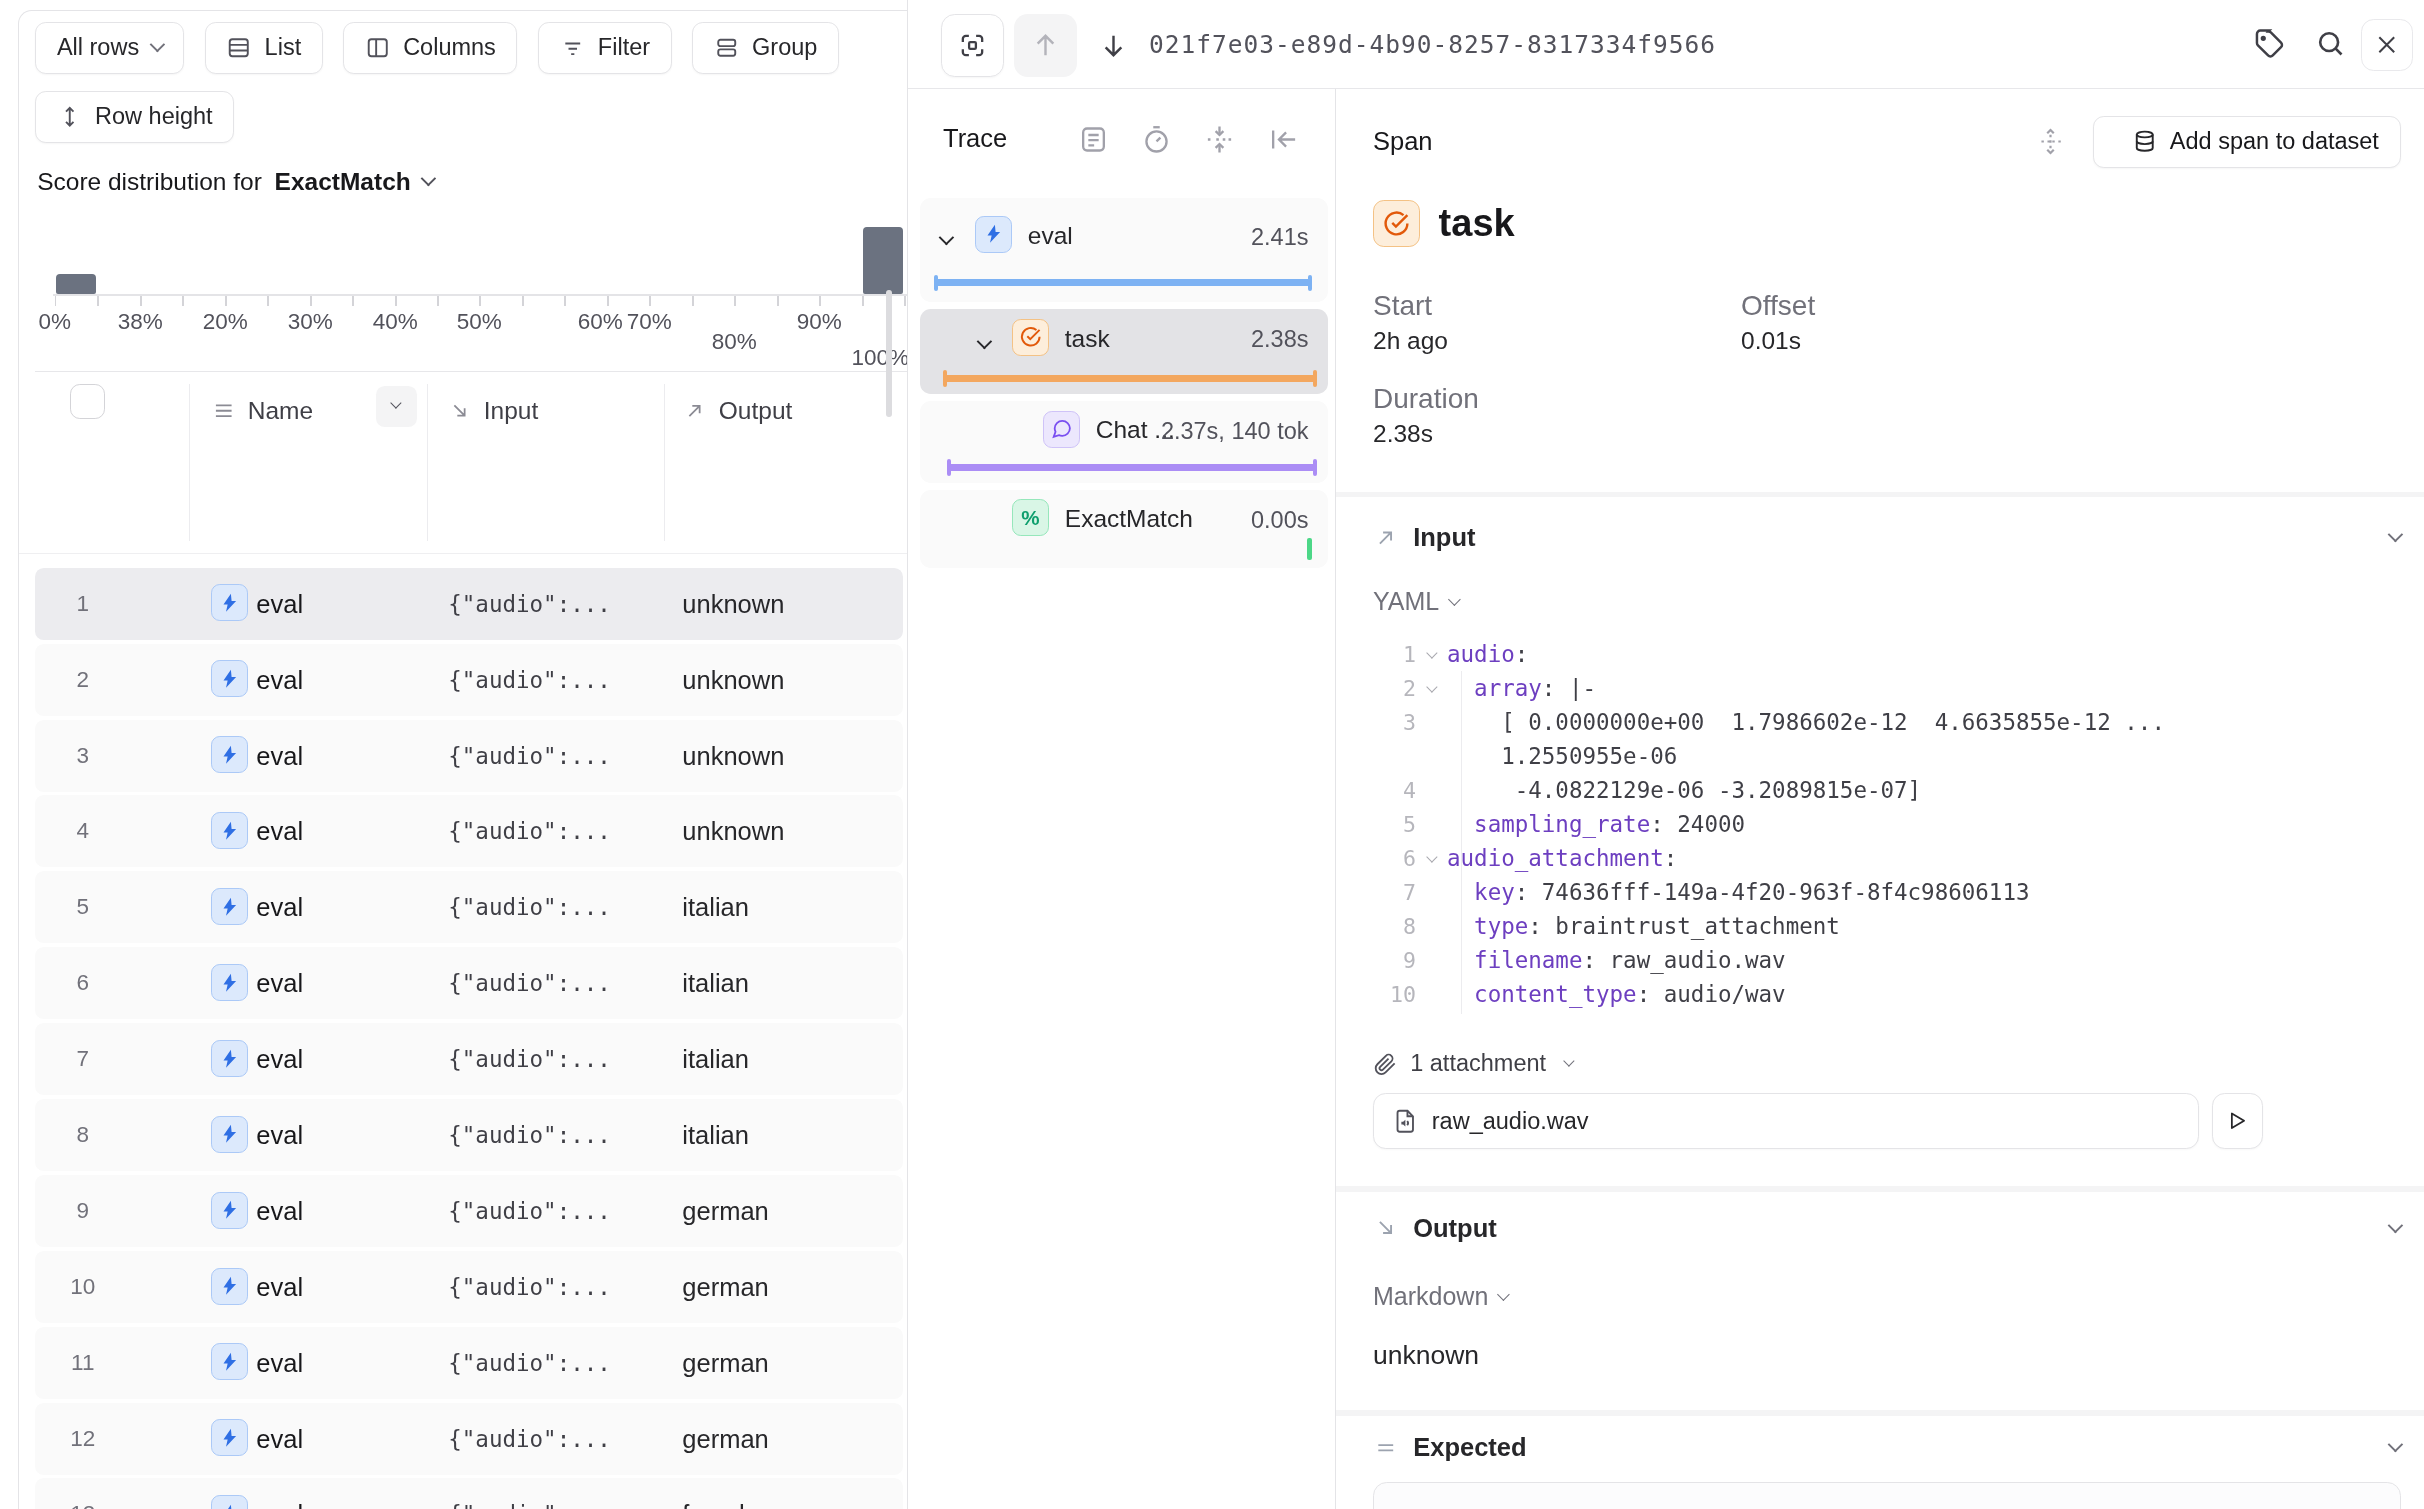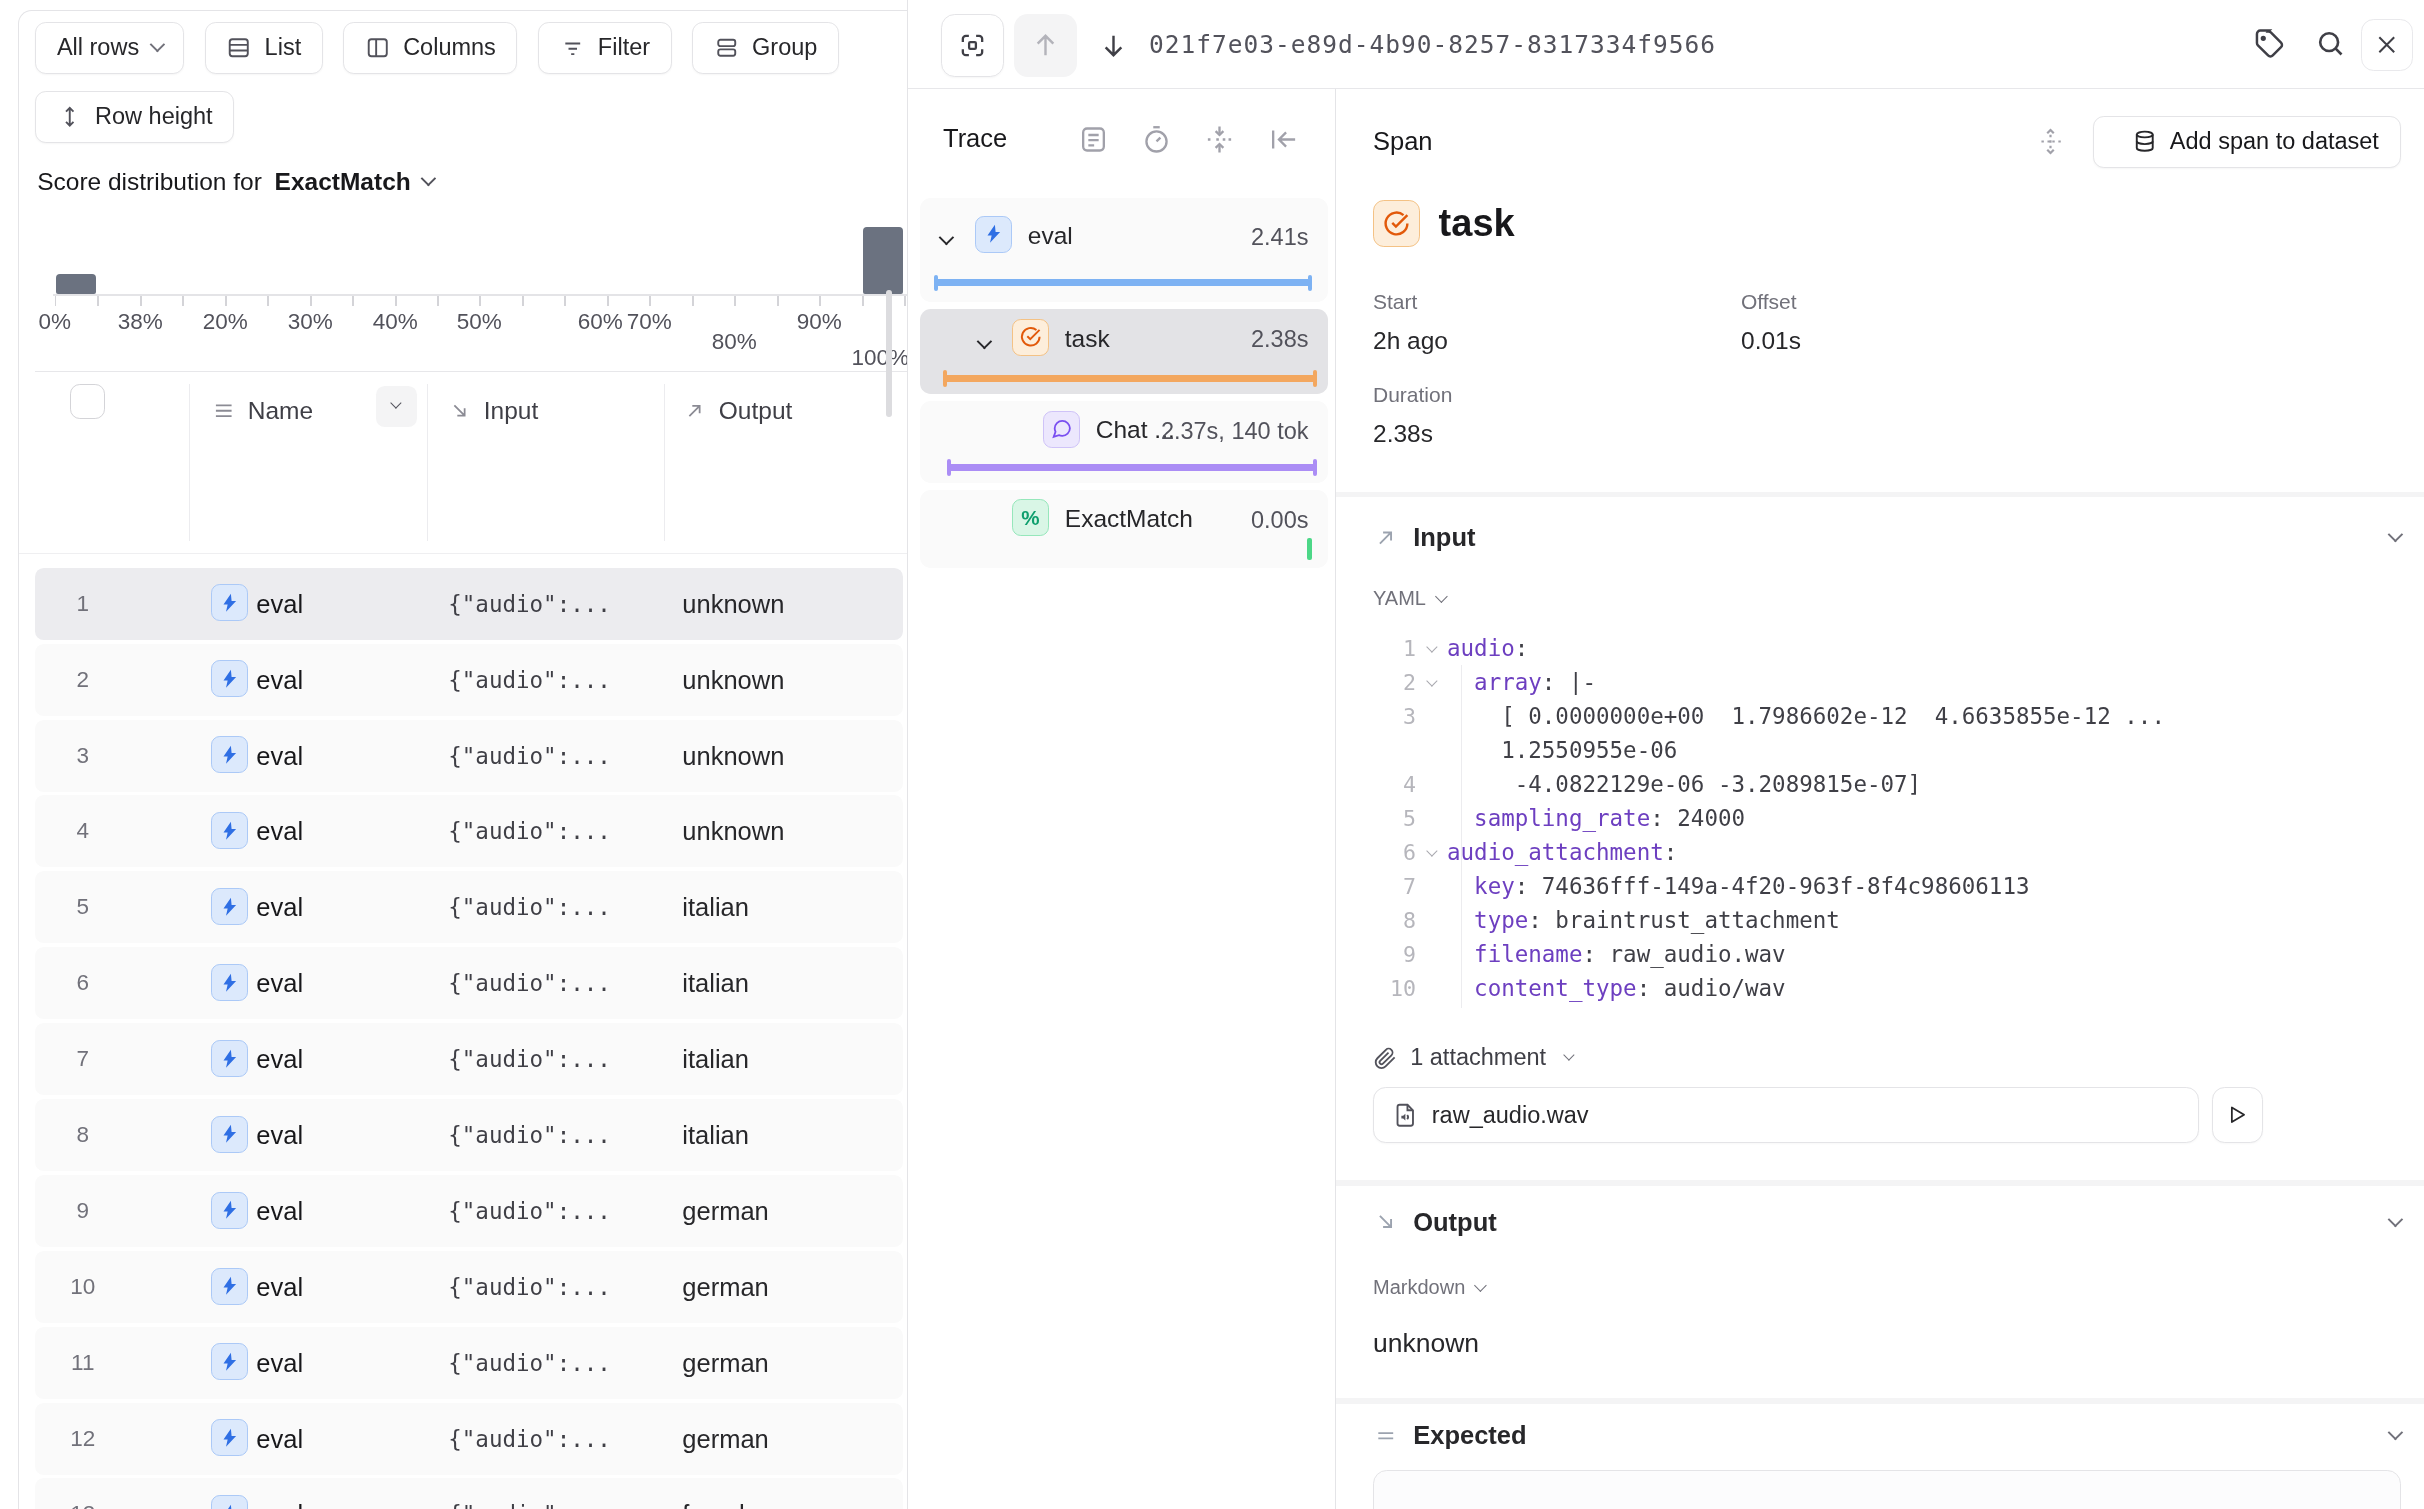--- a/index.html
+++ b/index.html
@@ -103,28 +103,28 @@
   .span-panel { position:absolute; left:1336px; right:0; top:89px; bottom:0; background:#fff;
                 padding:26.5px 24.5px 0 37px; overflow:hidden; }
   .sp-head { display:flex; align-items:center; justify-content:space-between; height:52px; }
   .sp-head .t { font-size:25.5px; font-weight:500; color:#18181b; }
   .sp-head-right { display:flex; align-items:center; gap:27.4px; }
   .add-btn { font-weight:400; color:#18181b;padding-left:38px; }
   .sp-title { margin-top:32px; display:flex; align-items:center; gap:18.6px; }
   .sp-title .chip { width:47px; height:47px; border-radius:10.8px; }
   .sp-title .nm { font-size:38px; font-weight:700; color:#18181b; }
   .meta { position:relative; margin-top:43px; height:147px; }
-  .meta .lab { position:absolute; font-size:21px; color:#71717a;text-align:right; }
+  .meta .lab { position:absolute; font-size:28px; color:#71717a;text-align:right; }
   .meta .val { position:absolute; font-size:24.5px; color:#27272a; }
   .thick-div { height:5.9px; background:#f4f4f5; margin-left:-37px; margin-right:-24.5px; }
   .sec-head { display:flex; align-items:center; }
   .sec-head .ic { color:#9ca3af; margin-right:14.7px; }
   .sec-head .t { font-size:25.5px; font-weight:600; color:#27272a; }
   .sec-head .chv { margin-left:auto; color:#71717a; }
-  .fmt-dd { display:flex; align-items:center; gap:10.8px; font-size:20px; color:#71717a; width:max-content; }
+  .fmt-dd { display:flex; align-items:center; gap:10.8px; font-size:25px; color:#71717a; width:max-content; }
   .fmt-dd .chv { border-width:1.8px; width:8.8px; height:8.8px; margin-top:-3.9px; }
 
   .code { position:relative; margin-top:21.6px; }
   .code .guide { position:absolute; left:88px; top:34px; height:343px; width:1px; background:#ececef; }
   .cl { display:flex; height:34px; align-items:center; }
   .cl .ln { width:43px; text-align:right; font-size:21.6px; color:#b6b6bc; flex:none; }
   .cl .fold { width:31px; display:flex; justify-content:center; color:#a8a8ae; flex:none; }
   .cl .cd { white-space:pre; font-size:22.5px; color:#3f3f46; }
   .cl .cd .k { color:#6d3fc0; }
 

